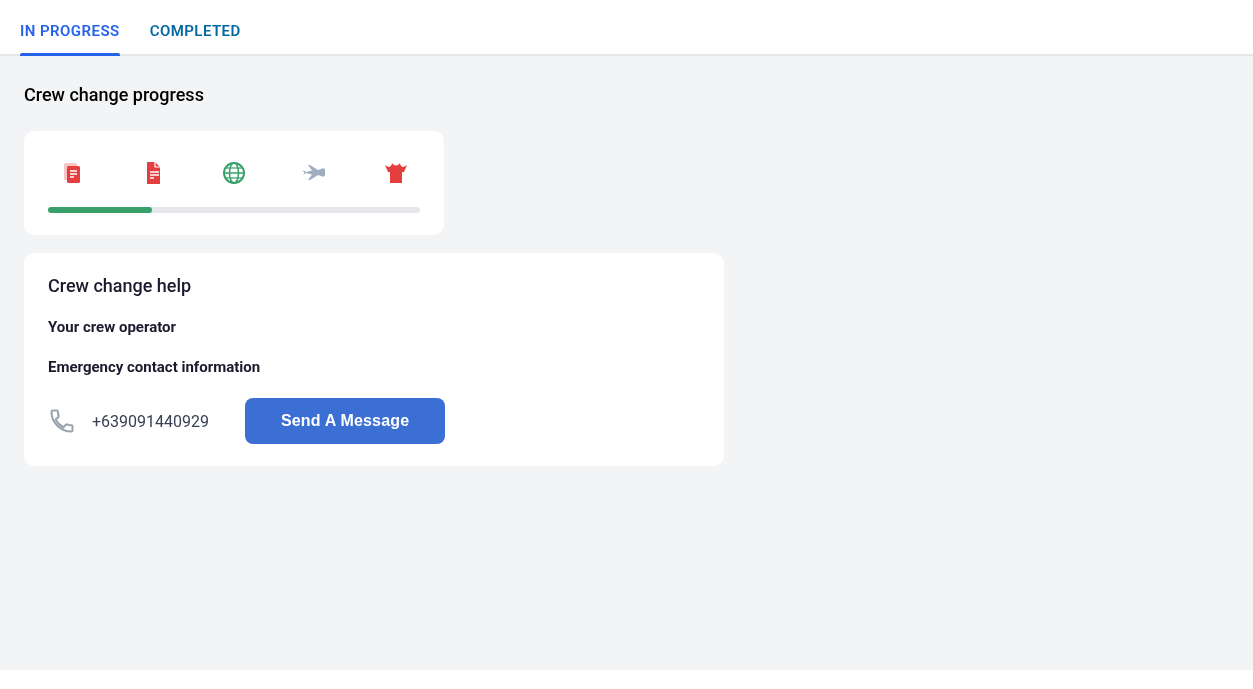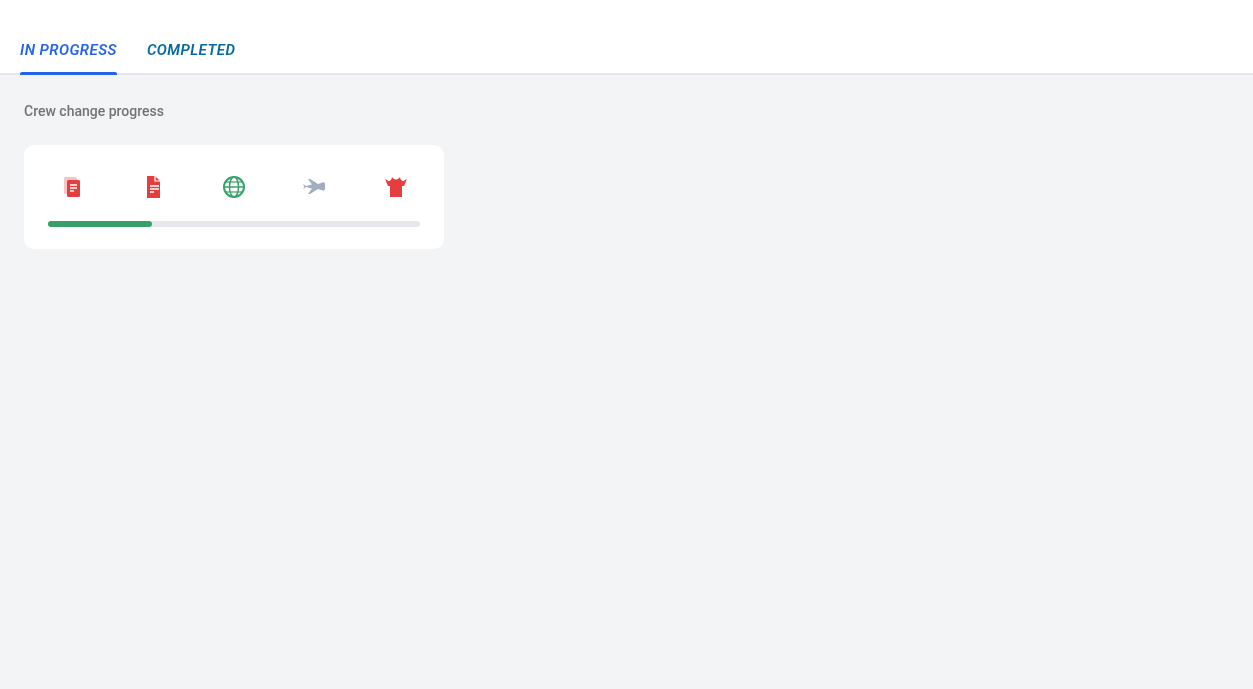--- a/index.html
+++ b/index.html
@@ -16,22 +16,21 @@
       min-height: 689px;
     }
 
     
     .tabs-bar {
       display: flex;
       align-items: flex-end;
       border-bottom: 2px solid #e5e7eb;
       padding: 0 20px;
       gap: 30px;
-      height: 75px;
-      font-style: italic;
+      height: 56px;
     }
 
     .tab {
       padding-bottom: 14px;
       font-size: 15px;
       font-weight: 600;
       letter-spacing: 0.03em;
       cursor: pointer;
       color: #0369a1;
       position: relative;
@@ -56,23 +55,23 @@
 
     
     .main {
       padding: 28px 24px;
       background: #f3f4f6;
       min-height: 614px;
     }
 
     
     .section-title {
-      font-size: 14px;
+      font-size: 18px;
       font-weight: 500;
-      color: #737373;
+      color: #000000;
       margin-bottom: 26px;
     }
 
     
     .card {
       background: #ffffff;
       border-radius: 10px;
       padding: 22px 24px;
       margin-bottom: 18px;
     }
@@ -245,14 +244,31 @@
           <path d="M11 5c0 2.2-1.6 4-3.5 4L4 7l3 7h2v11h12V14h2l3-7-3.5 2C20.6 9 19 7.2 19 5c-1 1.5-2.2 2.5-4 2.5S12 6.5 11 5z" fill="#e53e3e"></path>
         </svg>
       </span>
     </div>
 
     <div class="progress-bar-track">
       <div class="progress-bar-fill"></div>
     </div>
   </div>
 
+  <div class="card help-card">
+    <div class="help-card-title">Crew change help</div>
+
+    <span class="label-bold">Your crew operator</span>
+
+    <span class="label-bold">Emergency contact information</span>
+
+    <div class="contact-row">
+      <span class="phone-icon">
+        <svg class="phone-svg" viewBox="0 0 24 24" xmlns="http://www.w3.org/2000/svg">
+          <path d="M6.6 10.8c1.4 2.8 3.8 5.1 6.6 6.6l2.2-2.2c.3-.3.7-.4 1-.2 1.1.4 2.3.6 3.6.6.6 0 1 .4 1 1V20c0 .6-.4 1-1 1-9.4 0-17-7.6-17-17 0-.6.4-1 1-1h3.5c.6 0 1 .4 1 1 0 1.3.2 2.5.6 3.6.1.3 0 .7-.2 1L6.6 10.8z" stroke="#9ca3af" stroke-width="1.8" fill="none" stroke-linecap="round" stroke-linejoin="round"></path>
+        </svg>
+      </span>
+      <span class="phone-number">+639091440929</span>
+      <button class="send-btn">Send A Message</button>
+    </div>
+  </div>
 
 </div>
 
 </body></html>

